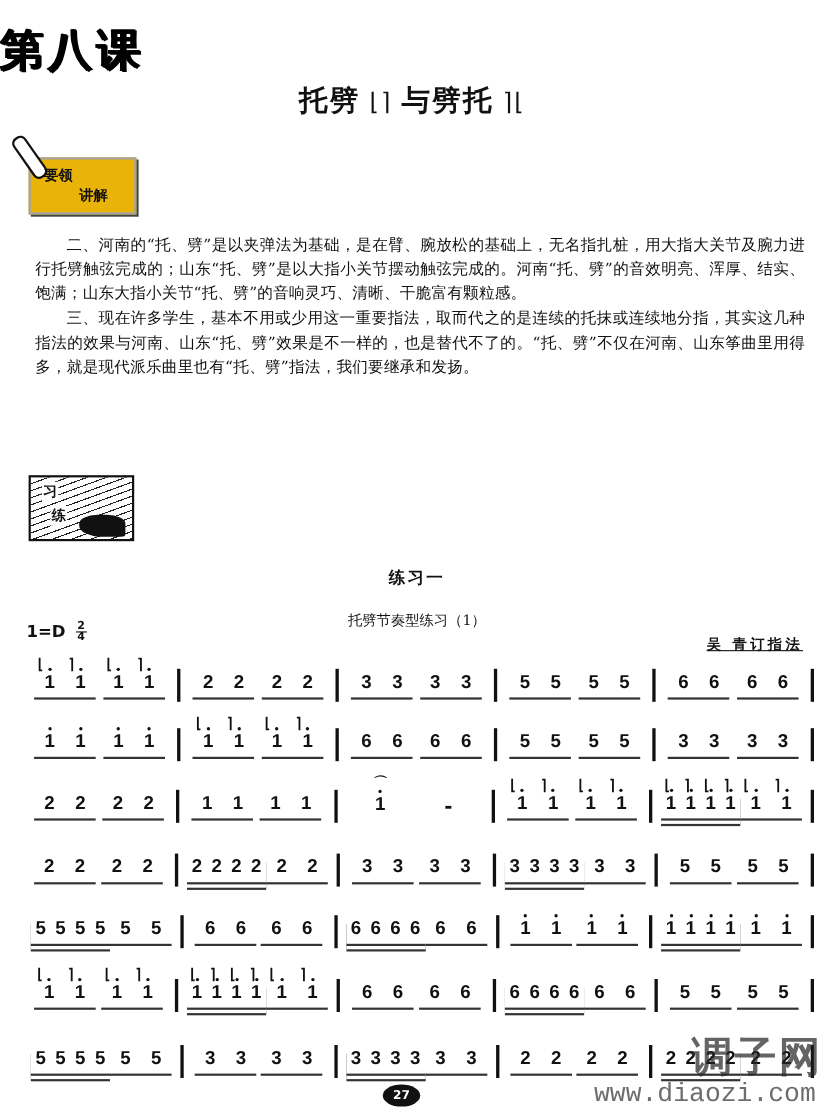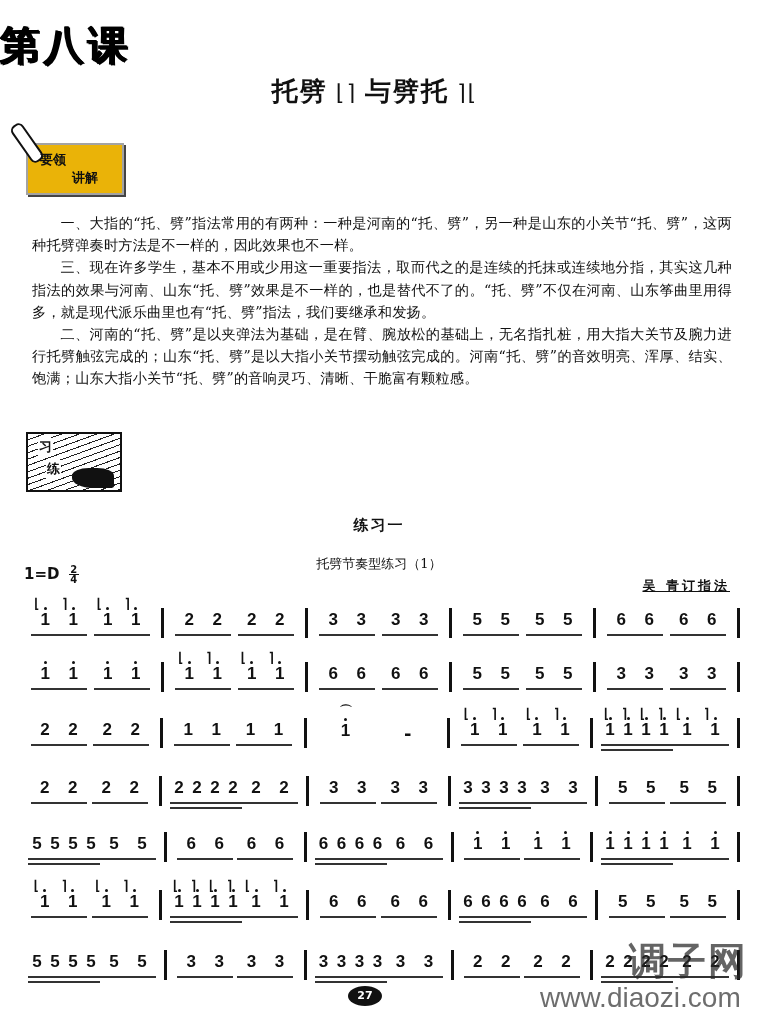--- a/index.html
+++ b/index.html
@@ -65,40 +65,39 @@
   .note.wide { width: 28px; }
   .note.dot-above::before { content: ""; position: absolute; left: 50%; top: -4px; width: 3px; height: 3px; margin-left: -1.5px; background: #111; border-radius: 50%; }
   .note .tick { position: absolute; top: -16px; font-size: 13px; font-weight: bold; left: 3px; }
   .dash { font-weight: bold; font-size: 18px; width: 18px; text-align: center; }
 
   .page-num {
     left: 348px; top: 986px; width: 34px; height: 20px; border-radius: 50%;
     background: #111; color: #fff; font-size: 11px; text-align: center; line-height: 20px; font-weight: bold;
   }
   .watermark-cn { left: 592px; top: 936px; font-size: 38px; font-weight: bold; color: rgba(40,40,40,0.72); letter-spacing: 2px; margin-left: 36px; }
-  .watermark-url { left: 540px; top: 982px; font-size: 28px; color: rgba(60,60,60,0.75); font-family: Liberation Sans, sans-serif; }
+  .watermark-url { left: 540px; top: 982px; font-size: 24px; color: rgba(60,60,60,0.75); font-family: Liberation Mono, monospace; }
 </style>
 </head>
 <body>
 
 <div class="abs lesson-title">第八课</div>
 <div class="abs lesson-subtitle">
   <span>托劈</span><span class="bracket-glyph">⌊⌉</span><span>与劈托</span><span class="bracket-glyph">⌉⌊</span>
 </div>
 
 <div class="abs tag-key">
   <div class="clip"></div>
   <span class="w1">要领</span>
   <span class="w2">讲解</span>
 </div>
 
 <div class="abs body-text">
-  <p>一、大指的“托、劈”指法常用的有两种：一种是河南的“托、劈”，另一种是山东的小关节“托、劈”，这两种托劈弹奏时方法是不一样的，因此效果也不一样。</p>
+  <p>二、河南的“托、劈”是以夹弹法为基础，是在臂、腕放松的基础上，无名指扎桩，用大指大关节及腕力进行托劈触弦完成的；山东“托、劈”是以大指小关节摆动触弦完成的。河南“托、劈”的音效明亮、浑厚、结实、饱满；山东大指小关节“托、劈”的音响灵巧、清晰、干脆富有颗粒感。</p>
   <p>三、现在许多学生，基本不用或少用这一重要指法，取而代之的是连续的托抹或连续地分指，其实这几种指法的效果与河南、山东“托、劈”效果是不一样的，也是替代不了的。“托、劈”不仅在河南、山东筝曲里用得多，就是现代派乐曲里也有“托、劈”指法，我们要继承和发扬。</p>
-  <p>二、河南的“托、劈”是以夹弹法为基础，是在臂、腕放松的基础上，无名指扎桩，用大指大关节及腕力进行托劈触弦完成的；山东“托、劈”是以大指小关节摆动触弦完成的。河南“托、劈”的音效明亮、浑厚、结实、饱满；山东大指小关节“托、劈”的音响灵巧、清晰、干脆富有颗粒感。</p>
 </div>
 
 <div class="abs practice-icon">
   <span class="w" style="left:10px;top:4px">习</span>
   <span class="w" style="left:18px;top:26px">练</span>
   <div class="ink"></div>
 </div>
 
 <div class="abs exercise-title">练习一</div>
 <div class="abs exercise-sub">托劈节奏型练习（1）</div>

